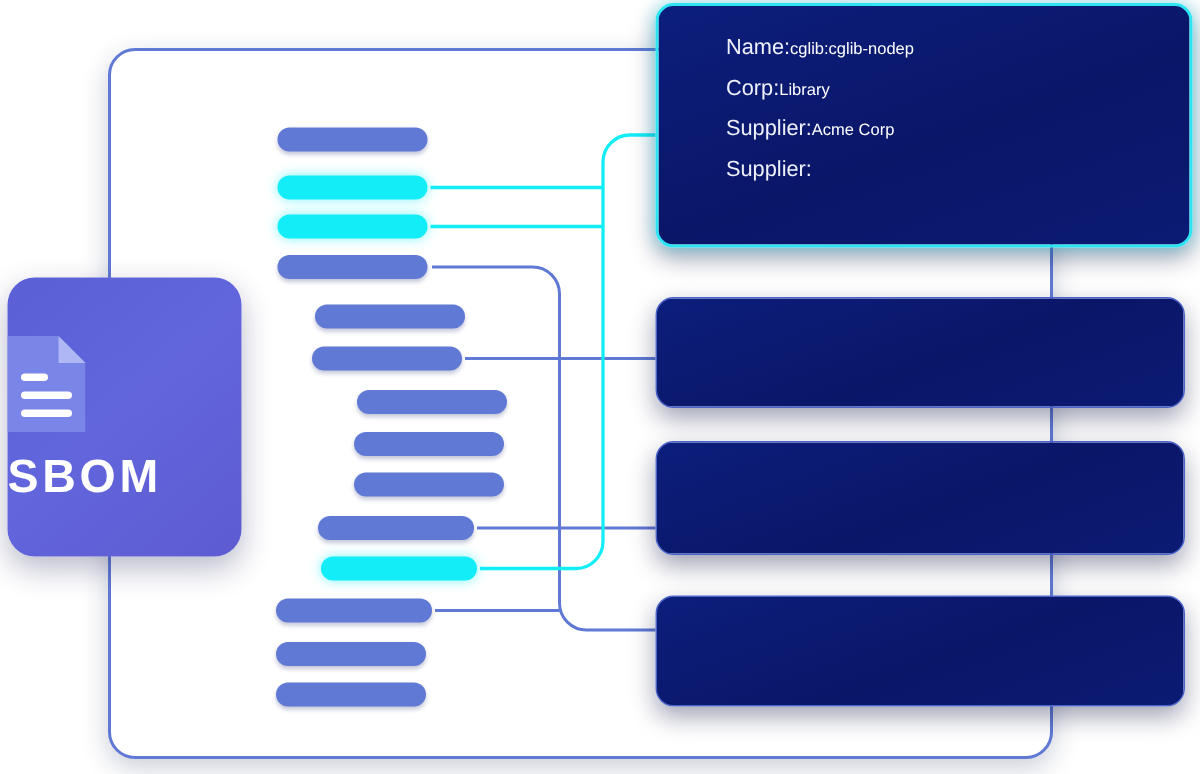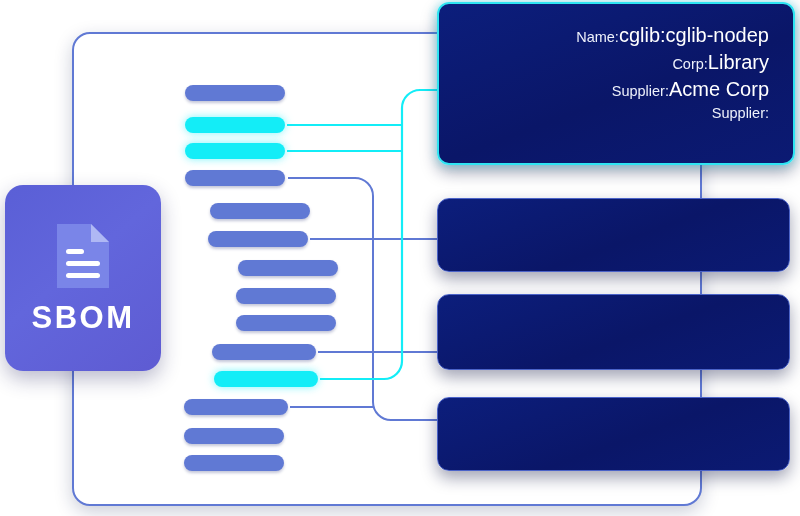--- a/index.html
+++ b/index.html
@@ -35,21 +35,20 @@
     position: absolute;
     left: 5px;
     top: 185px;
     width: 156px;
     height: 186px;
     border-radius: 18px;
     background: linear-gradient(140deg, #5A5FD6 0%, #6266DC 45%, #5E5BD2 100%);
     box-shadow: 0 8px 20px rgba(30, 30, 90, 0.30);
     display: flex;
     flex-direction: column;
-    align-items: center;
     justify-content: center;
   }
   .sbom-doc {
     position: relative;
     width: 52px;
     height: 64px;
     margin-bottom: 14px;
   }
   .sbom-doc svg { display: block; }
   .sbom-label {
@@ -100,32 +99,33 @@
 
   
   .detail-rows {
     position: absolute;
     left: 24px;
     right: 24px;
     top: 20px;
   }
   .drow {
     display: flex;
-    justify-content: flex-end;
+    justify-content: flex-start;
     align-items: baseline;
     height: 27px;
+    margin-left: 21px;
   }
   .dlabel {
     color: #EEF1FB;
     font-size: 14.5px;
     white-space: nowrap;
   }
   .dvalue {
     color: #FFFFFF;
-    font-size: 20px;
+    font-size: 11px;
     white-space: nowrap;
     text-align: right;
   }
 </style>
 </head>
 <body>
 
 <div id="stage">
 
   <div class="panel"></div>

